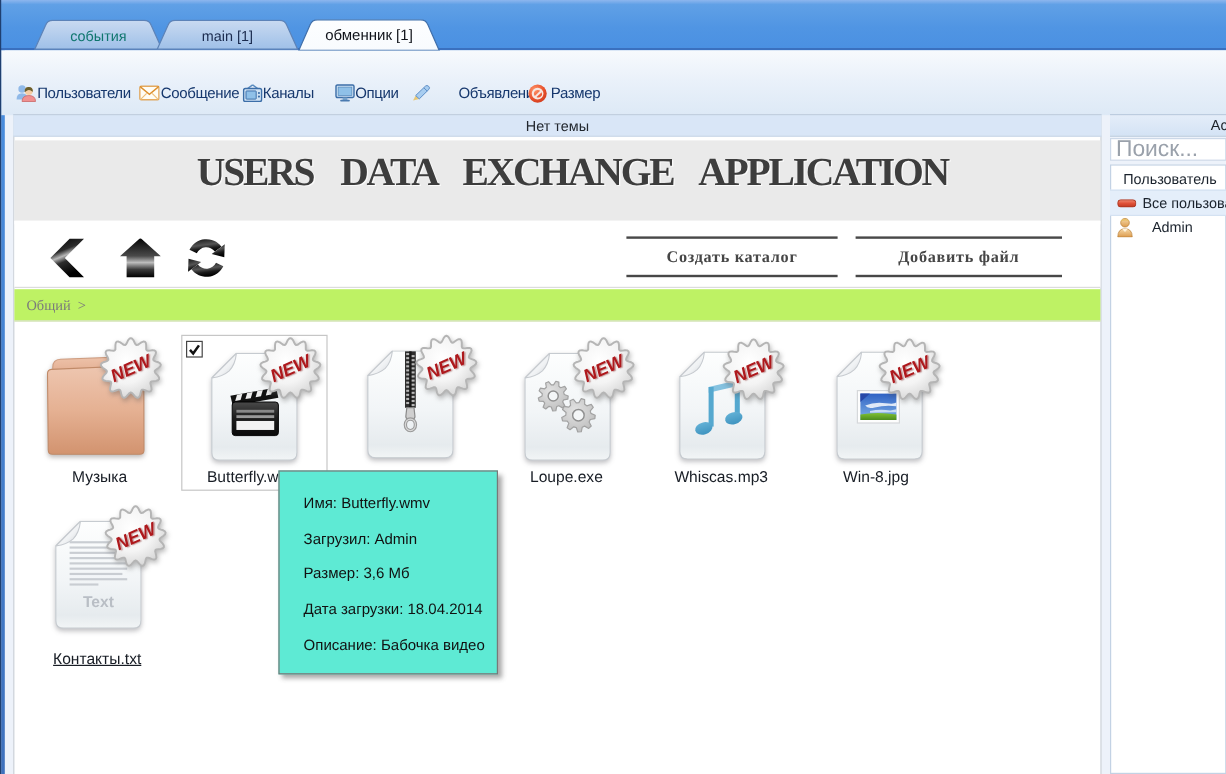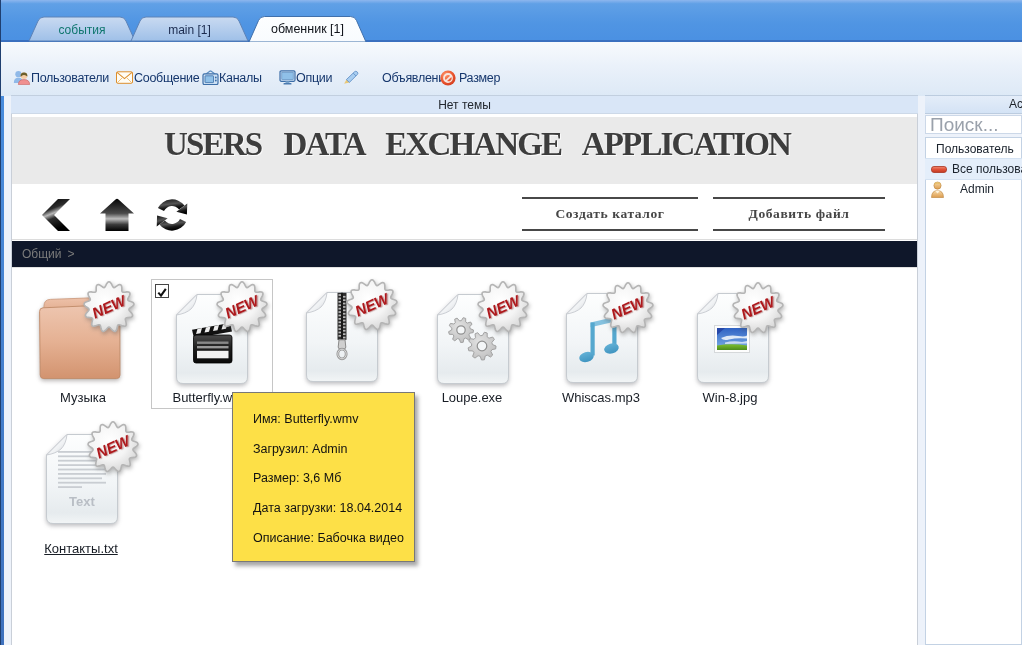--- a/index.html
+++ b/index.html
@@ -20,35 +20,35 @@
 .tlabel{position:absolute;top:71px;color:#16376d;font-size:12.5px;letter-spacing:-0.3px;white-space:nowrap;}
 .ticon{line-height:0;}
 
 #main{left:11px;top:96px;width:907px;height:549px;background:#fff;border-left:1px solid #c9cfd8;border-right:1px solid #c9cfd8;box-sizing:border-box;}
 #ntheme{left:11px;top:95px;width:907px;height:19px;background:#d9e6f7;border-top:1px solid #c2cfdf;border-bottom:1px solid #cdd9e8;box-sizing:border-box;color:#22272e;font-size:12px;text-align:center;line-height:18px;}
 #titleband{left:12px;top:117px;width:905px;height:67px;background:#eaeaea;}
 #title{position:absolute;left:164px;top:126px;white-space:nowrap;font-family:"Liberation Serif",serif;font-weight:bold;font-size:33px;letter-spacing:-1.85px;word-spacing:16px;color:#3d3d3d;text-shadow:1px 1px 0 #fafafa;}
 #navrow{left:12px;top:184px;width:905px;height:56px;background:#fff;border-top:3px solid #fff;border-bottom:1px solid #dcdcdc;box-sizing:border-box;}
 .navline{position:absolute;height:2px;background:#484848;}
 .btnlabel{position:absolute;font-family:"Liberation Serif",serif;font-weight:bold;font-size:13.5px;letter-spacing:0.6px;color:#464646;text-align:center;}
-#crumb{left:12px;top:241px;width:905px;height:27px;background:#0f172a;border-bottom:1px solid #e2e2e2;color:#7b7b7b;font-size:12px;line-height:26px;box-sizing:border-box;}
+#crumb{left:12px;top:241px;width:905px;height:27px;background:#bef264;border-bottom:1px solid #e2e2e2;color:#7b7b7b;font-size:12px;line-height:26px;box-sizing:border-box;font-family:Liberation Serif, serif;}
 #crumb span{margin-left:11px;}
 
 #sbheader{left:925px;top:95px;width:97px;height:19px;background:linear-gradient(180deg,#e4edf9,#d4e3f5);border-top:1px solid #bcccdf;border-bottom:1px solid #bcccdf;box-sizing:border-box;overflow:hidden;}
 #sbheader span{position:absolute;left:84px;top:1px;font-size:12px;color:#1c2127;white-space:nowrap;}
 #sbsearch{left:925px;top:115px;width:97px;height:19px;background:#fff;border:1px solid #ccd8e8;box-sizing:border-box;color:#9aa1ab;font-size:19px;line-height:17px;padding-left:4px;}
 #sbtree{left:925px;top:137px;width:97px;height:508px;background:#fff;border:1px solid #c3d2e4;box-sizing:border-box;}
 .sbrow svg{flex-shrink:0;}
 .sbrow{position:absolute;left:925px;width:97px;height:20px;font-size:12px;color:#1a222c;display:flex;align-items:center;white-space:nowrap;}
 
 .flabel{position:absolute;font-size:13px;color:#181d25;text-align:center;white-space:nowrap;}
 
 #selcell{left:151px;top:279px;width:120px;height:128px;border:1px solid #c6c6c6;background:#fff;}
 
-#tooltip{left:232px;top:392px;width:183px;height:170px;background:#fde047;border:1px solid #787878;box-shadow:3px 4px 4px rgba(60,60,60,0.45);z-index:50;box-sizing:border-box;}
+#tooltip{left:232px;top:392px;width:183px;height:170px;background:#5eead4;border:1px solid #787878;box-shadow:3px 4px 4px rgba(60,60,60,0.45);z-index:50;box-sizing:border-box;}
 #tooltip div{position:absolute;left:20px;font-size:12.5px;color:#111;white-space:nowrap;}
 </style></head>
 <body>
 <div class="abs" id="topbar"></div>
 <div class="abs" id="pageline"></div>
 <div class="abs" id="page"></div>
 <div class="abs" id="blueframe"></div>
 <div class="abs" id="toolbar"></div>
 
 <svg class="abs" style="left:0;top:16px" width="400" height="26" viewBox="0 0 400 26">

